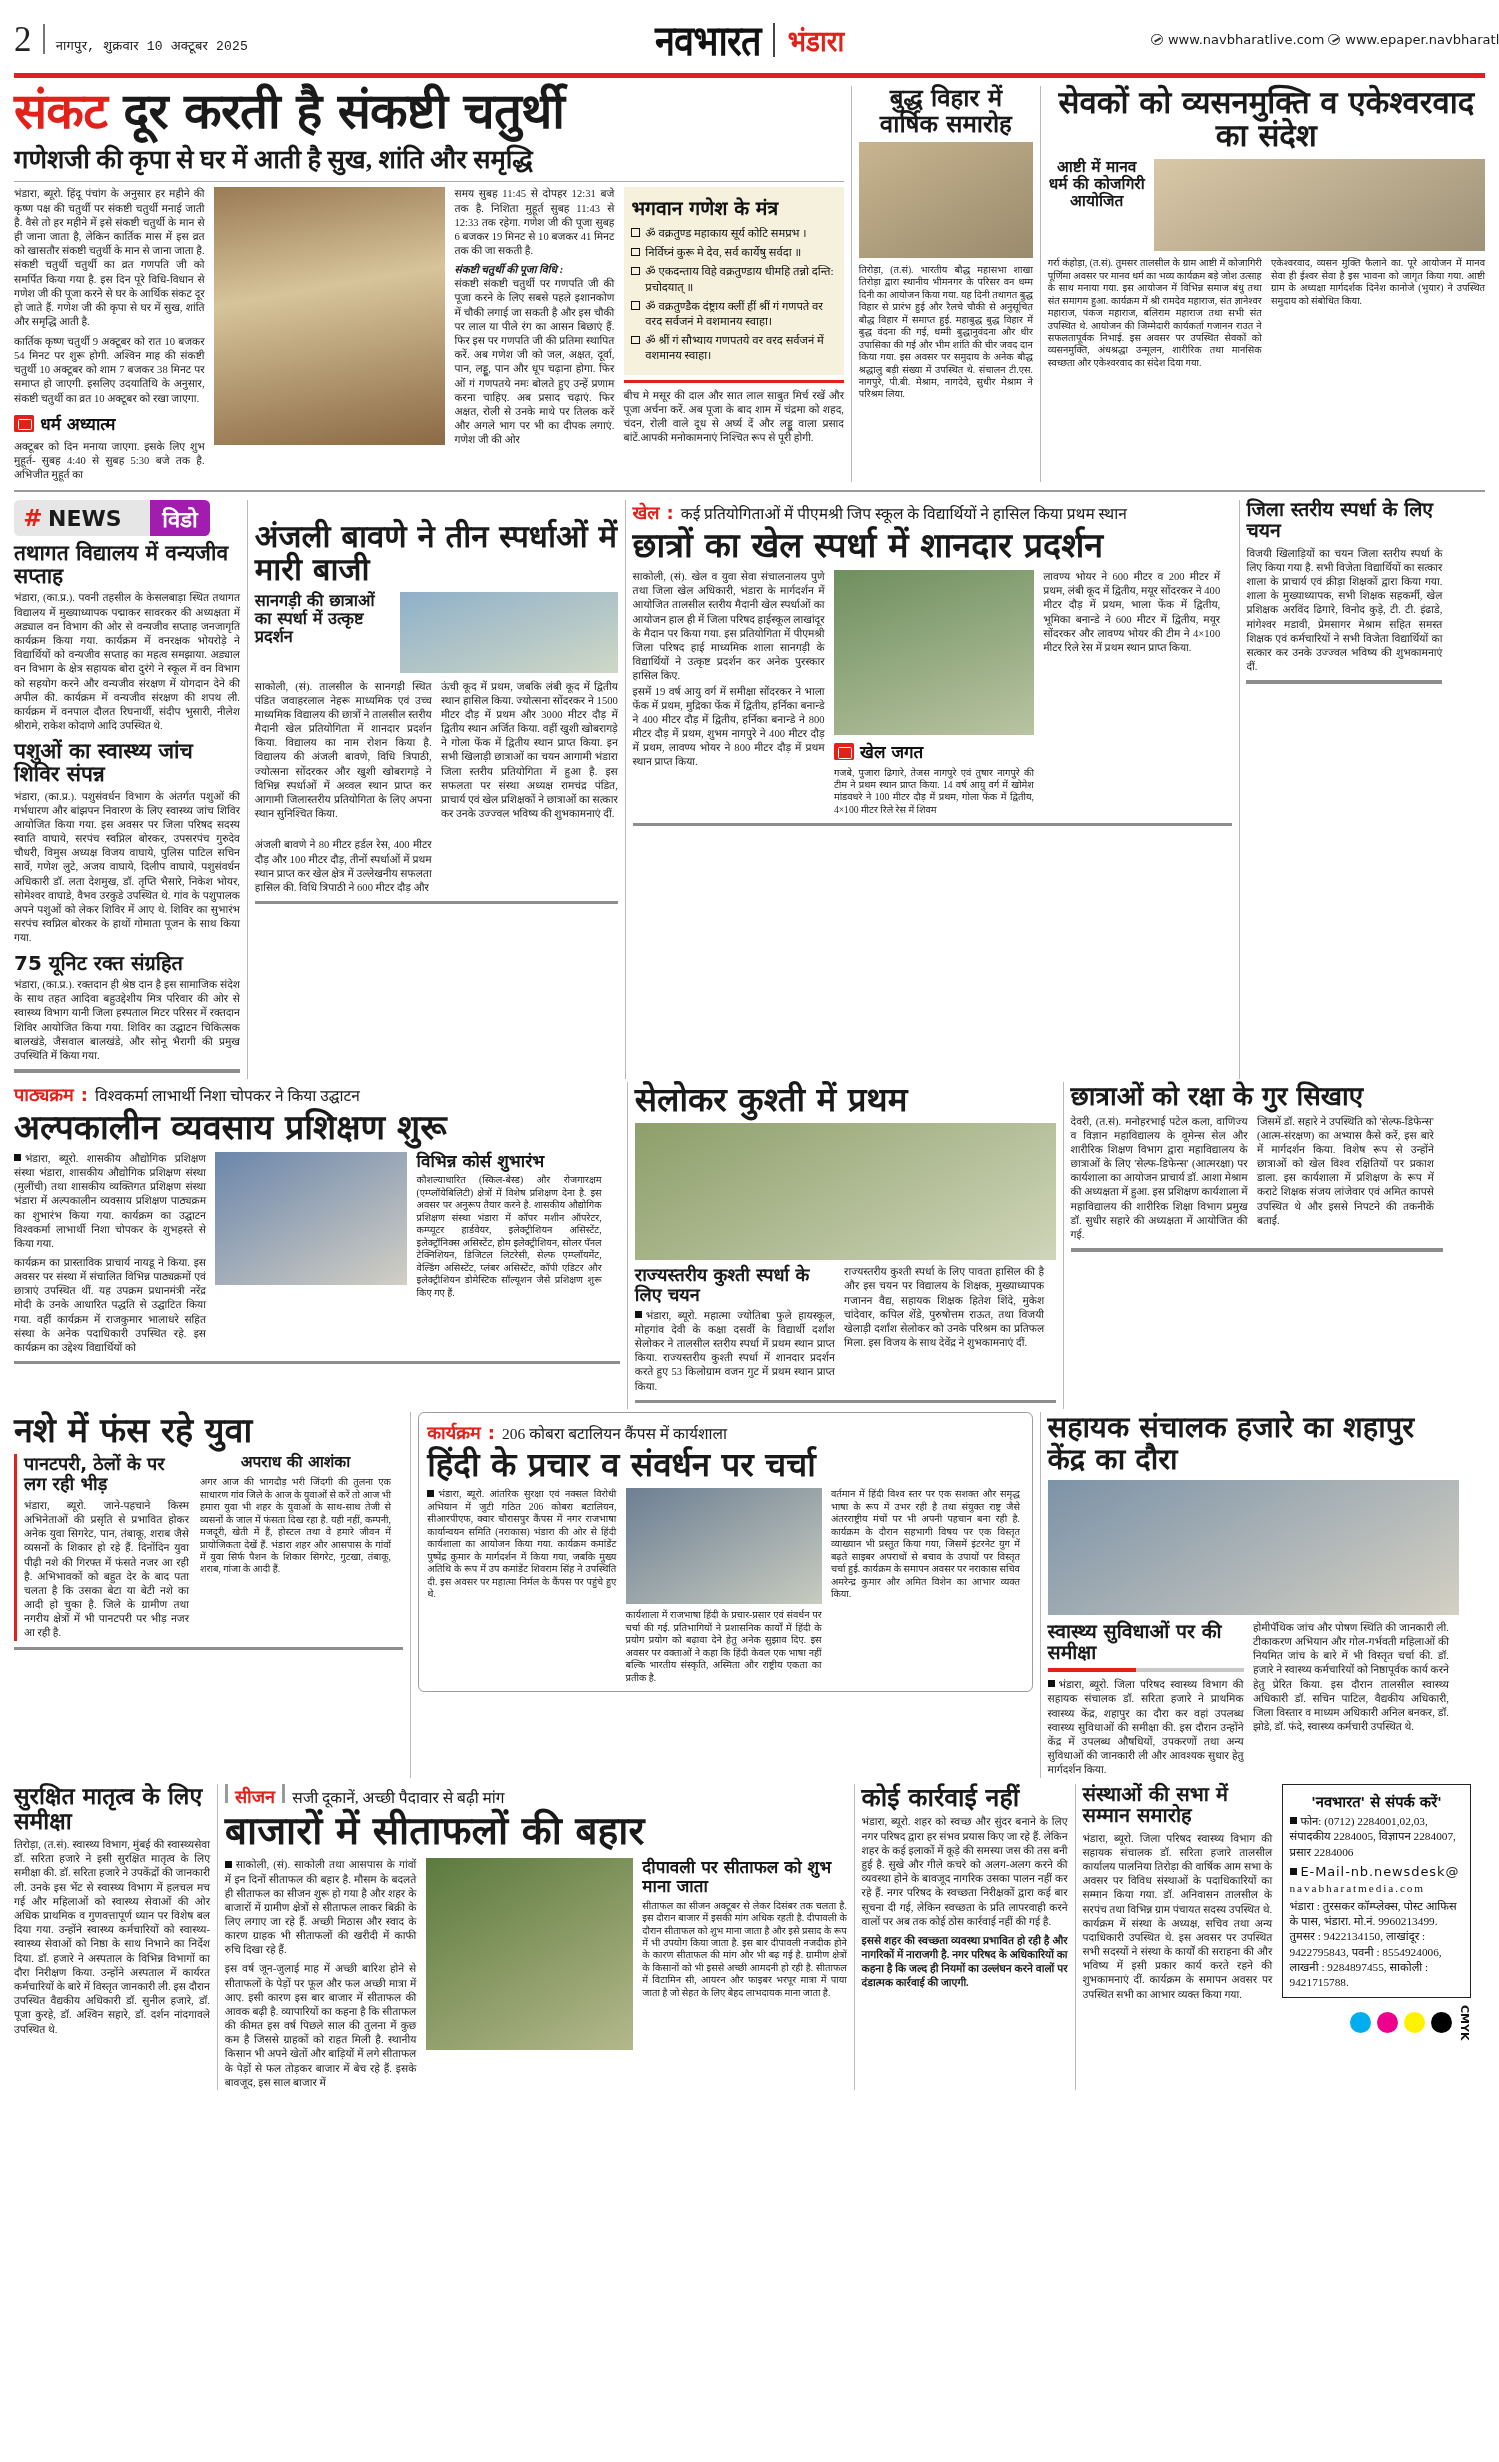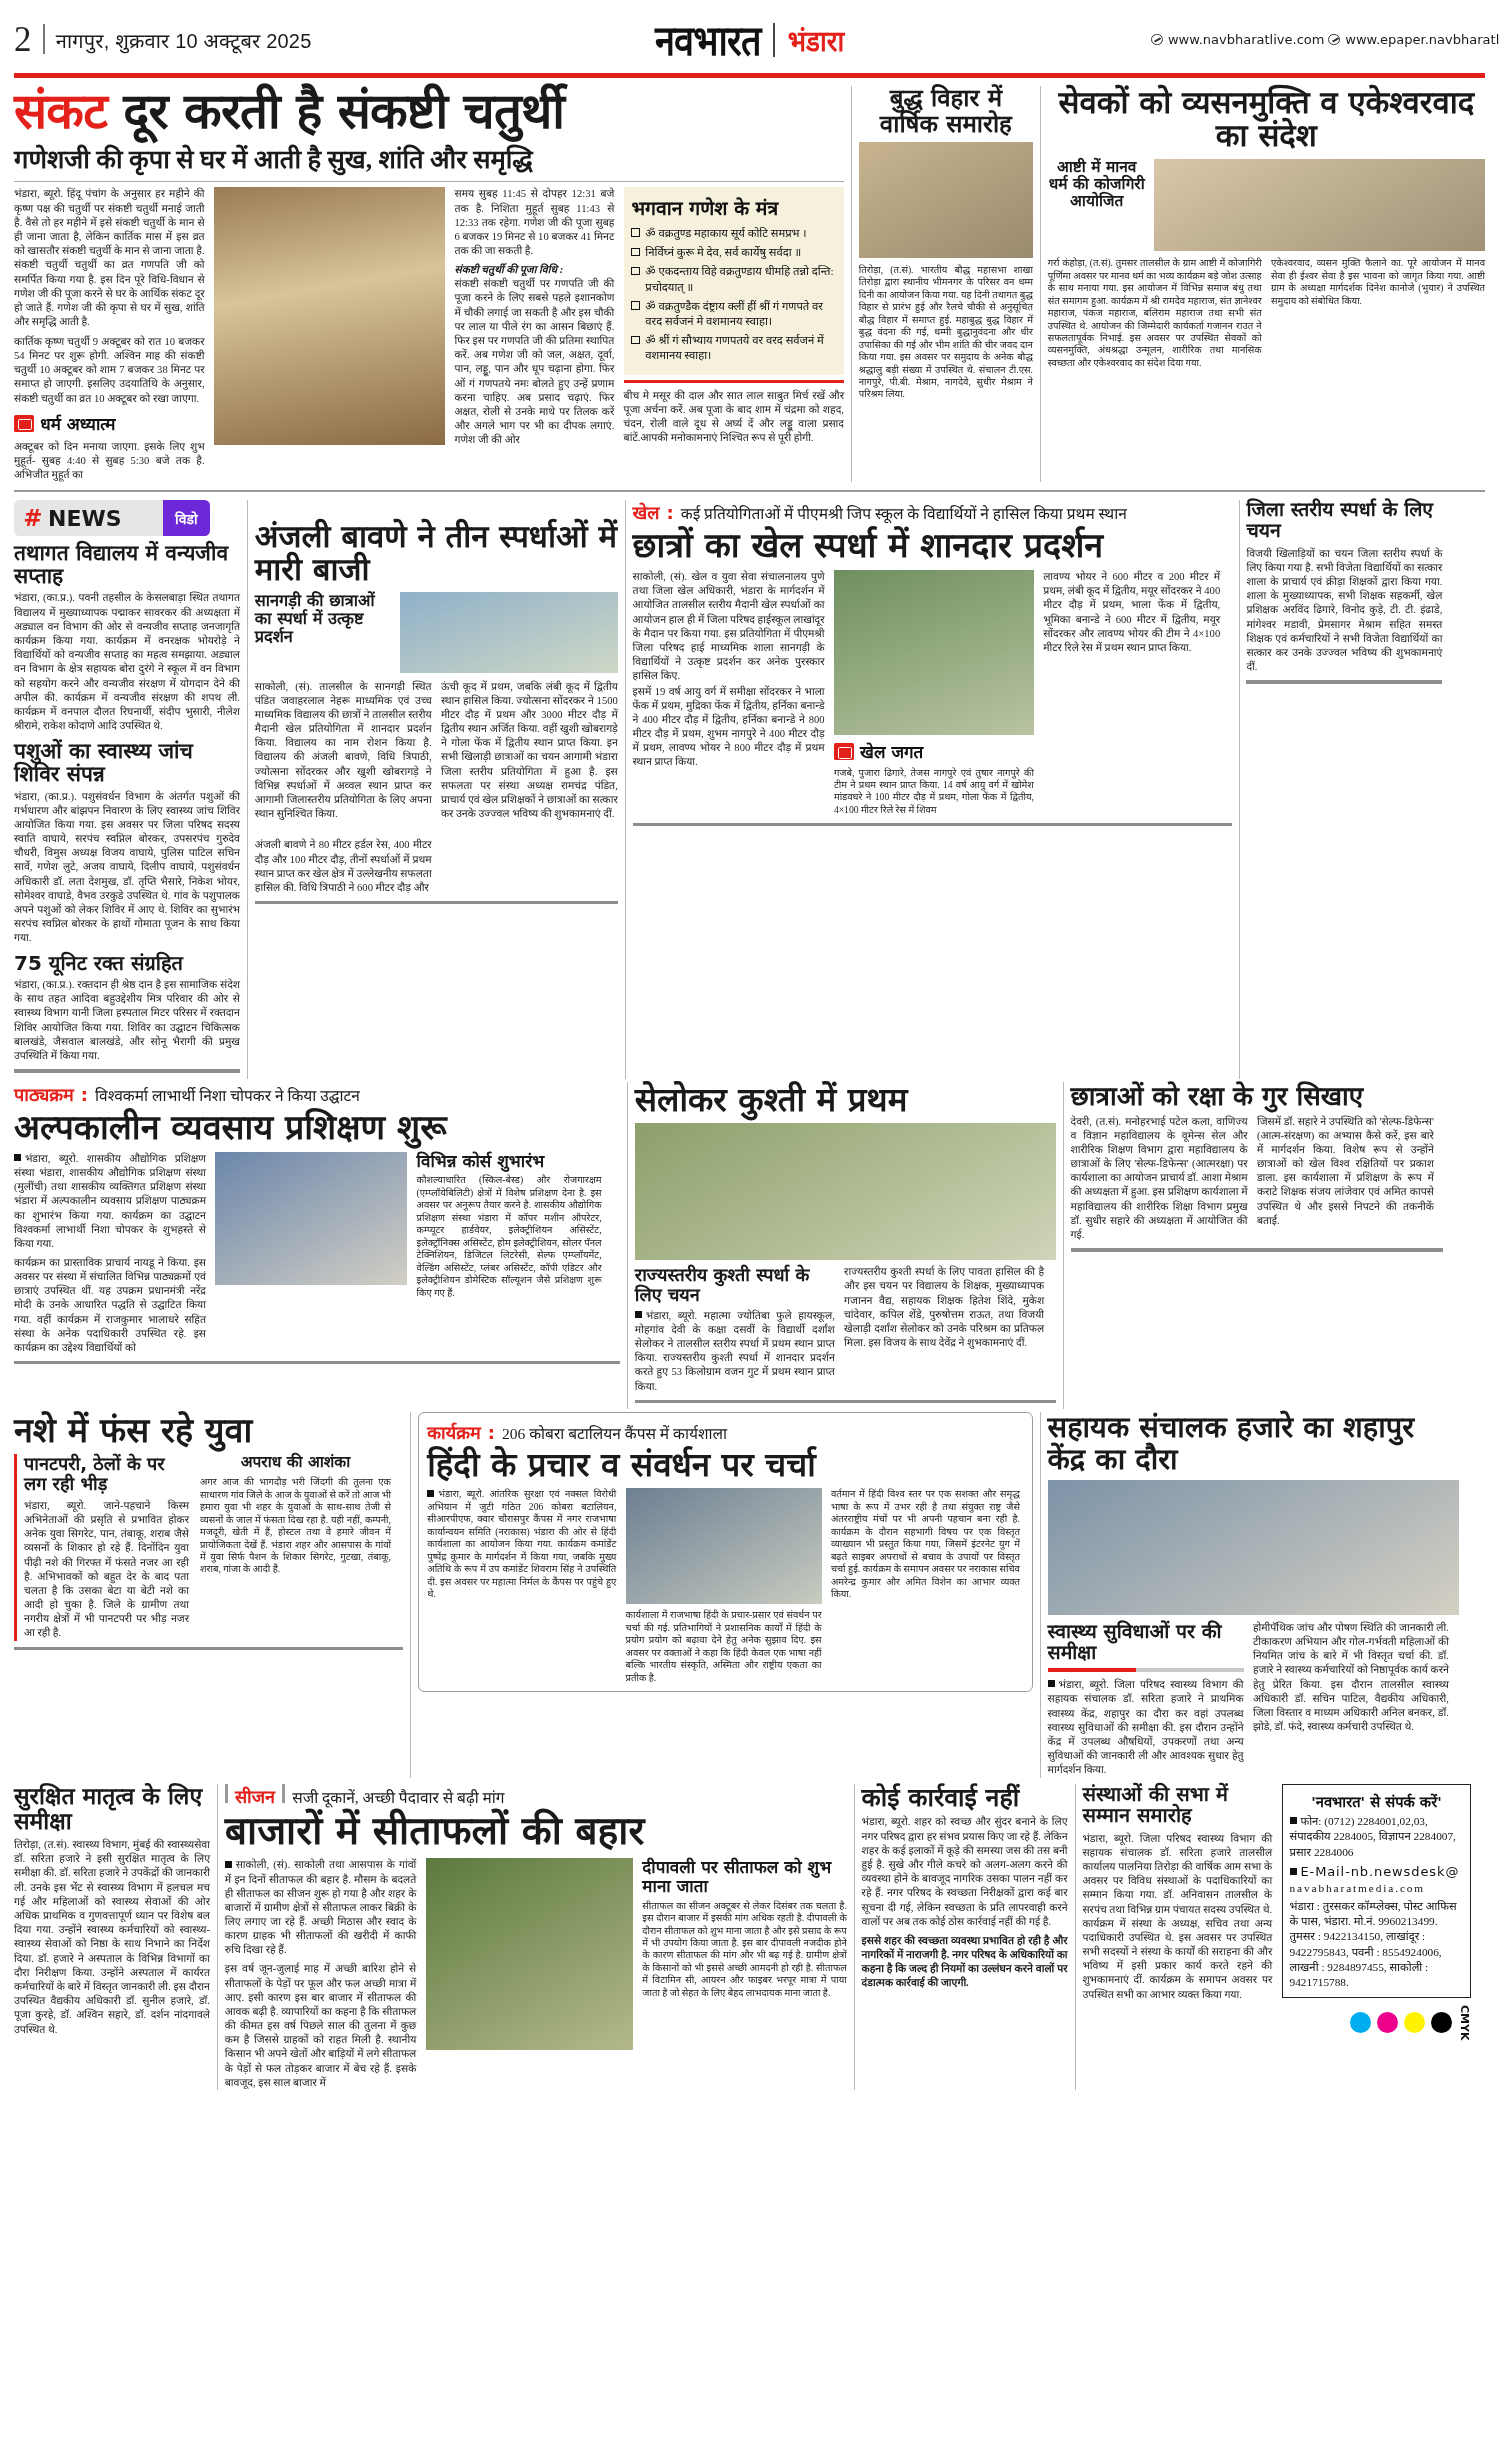--- a/index.html
+++ b/index.html
@@ -16,21 +16,21 @@
     position: relative;
     overflow: hidden;
   }
   .page { width: 1499px; height: 2462px; padding: 11px 14px 4.7px 14px; position: relative; }
 
   
   .masthead { display: flex; align-items: center; height: 57px; position: relative; }
   .mh-left { display: flex; align-items: flex-end; gap: 11px; width: 334px; }
   .mh-pageno { font-size: 35px; font-family: "Liberation Serif", serif; line-height: .95; color: #222; }
   .mh-divider { width: 2.3px; height: 29.5px; background: #777; margin-bottom: 2.3px; }
-  .mh-place { font-size: 20px; letter-spacing: 0.2px; color: #1a1a1a; margin-bottom: 2.3px; font-family:Liberation Sans, sans-serif; }
+  .mh-place { font-size: 13px; letter-spacing: 0.2px; color: #1a1a1a; margin-bottom: 2.3px; font-family:Liberation Mono, monospace; }
   .mh-center { flex: 1; display: flex; justify-content: center; align-items: center; gap: 12.4px; }
   .mh-logo { font-size: 36px; font-weight: bold; letter-spacing: -0.8px; color: #111;
     font-family: "DejaVu Sans", sans-serif; transform: scaleY(1.15); }
   .mh-bar { width: 2.3px; height: 34px; background: #444; }
   .mh-edition { font-size: 26px; font-weight: bold; color: #e3211a; font-family:"DejaVu Sans", sans-serif; transform: scaleY(1.1);}
   .mh-right { width: 334px; display: flex; flex-direction: row; align-items: flex-end; gap: 3.9px; }
   .mh-url { font-size: 13px; display: flex; align-items: center; gap: 5.4px; color: #1a1a1a; font-family:"DejaVu Sans", sans-serif;}
   .globe { width: 11.6px; height: 11.6px; border: 1.2px solid #333; border-radius: 50%; position: relative; display:inline-block; }
   .globe::after { content:""; position: absolute; left: 2.3px; top: 4.7px; width: 7px; height: 1.6px; background: #333; transform: rotate(-30deg); }
 
@@ -61,21 +61,21 @@
   .kicker .k-colon { color: #e3211a; font-weight: bold; font-size: 18px; }
   .kicker .k-text { font-size: 15.5px; color: #1a1a1a; font-family:"Liberation Serif",serif; }
 
   .photo { width: 100%; background: #c9c4ba; position: relative; overflow: hidden; }
 
   
   .newsbadge { display: flex; align-items: stretch; border-radius: 5.4px; overflow: hidden; height: 36px; width: 196px;}
   .nb-left { background: #e6e6e6; display: flex; align-items: center; gap: 5.4px; padding: 0 9.3px; flex:1; }
   .nb-hash { color: #e3211a; font-weight: bold; font-size: 23px; font-family:"DejaVu Sans",sans-serif; }
   .nb-news { font-weight: bold; font-size: 22px; font-family:"DejaVu Sans",sans-serif; color:#1a1a1a; }
-  .nb-right { background: #6d28d9; color: #fff; font-weight: bold; font-size: 14px; display: flex;
+  .nb-right { background: #a21caf; color: #fff; font-weight: bold; font-size: 22px; display: flex;
       align-items: center; padding: 0 12.4px; font-family:"DejaVu Sans",sans-serif; }
 
   .boxed { border: 0.8px solid #9b9b9b; border-radius: 6.2px; padding: 7px 8.5px; }
   .cream { background: #f6f1dd; }
   .underline-red { height: 3.1px; background: #e3211a; margin: 5.4px 0; }
   .underline-grad { height: 3.9px; background: linear-gradient(to right,#e3211a 0 45%, #c9c9c9 45% 100%); margin: 4.7px 0 6.2px;}
   .bar-left { border-left: 3.9px solid #e3211a; padding-left: 7px; }
 
   .mantra-title { font-family:"DejaVu Sans",sans-serif; font-weight: bold; font-size: 19.4px; margin-bottom: 4.7px;}
   .mantra-li { display: flex; gap: 5.4px; font-family:"Liberation Serif",serif; font-size: 11.3px; line-height:1.35; margin-bottom: 3.9px;}

